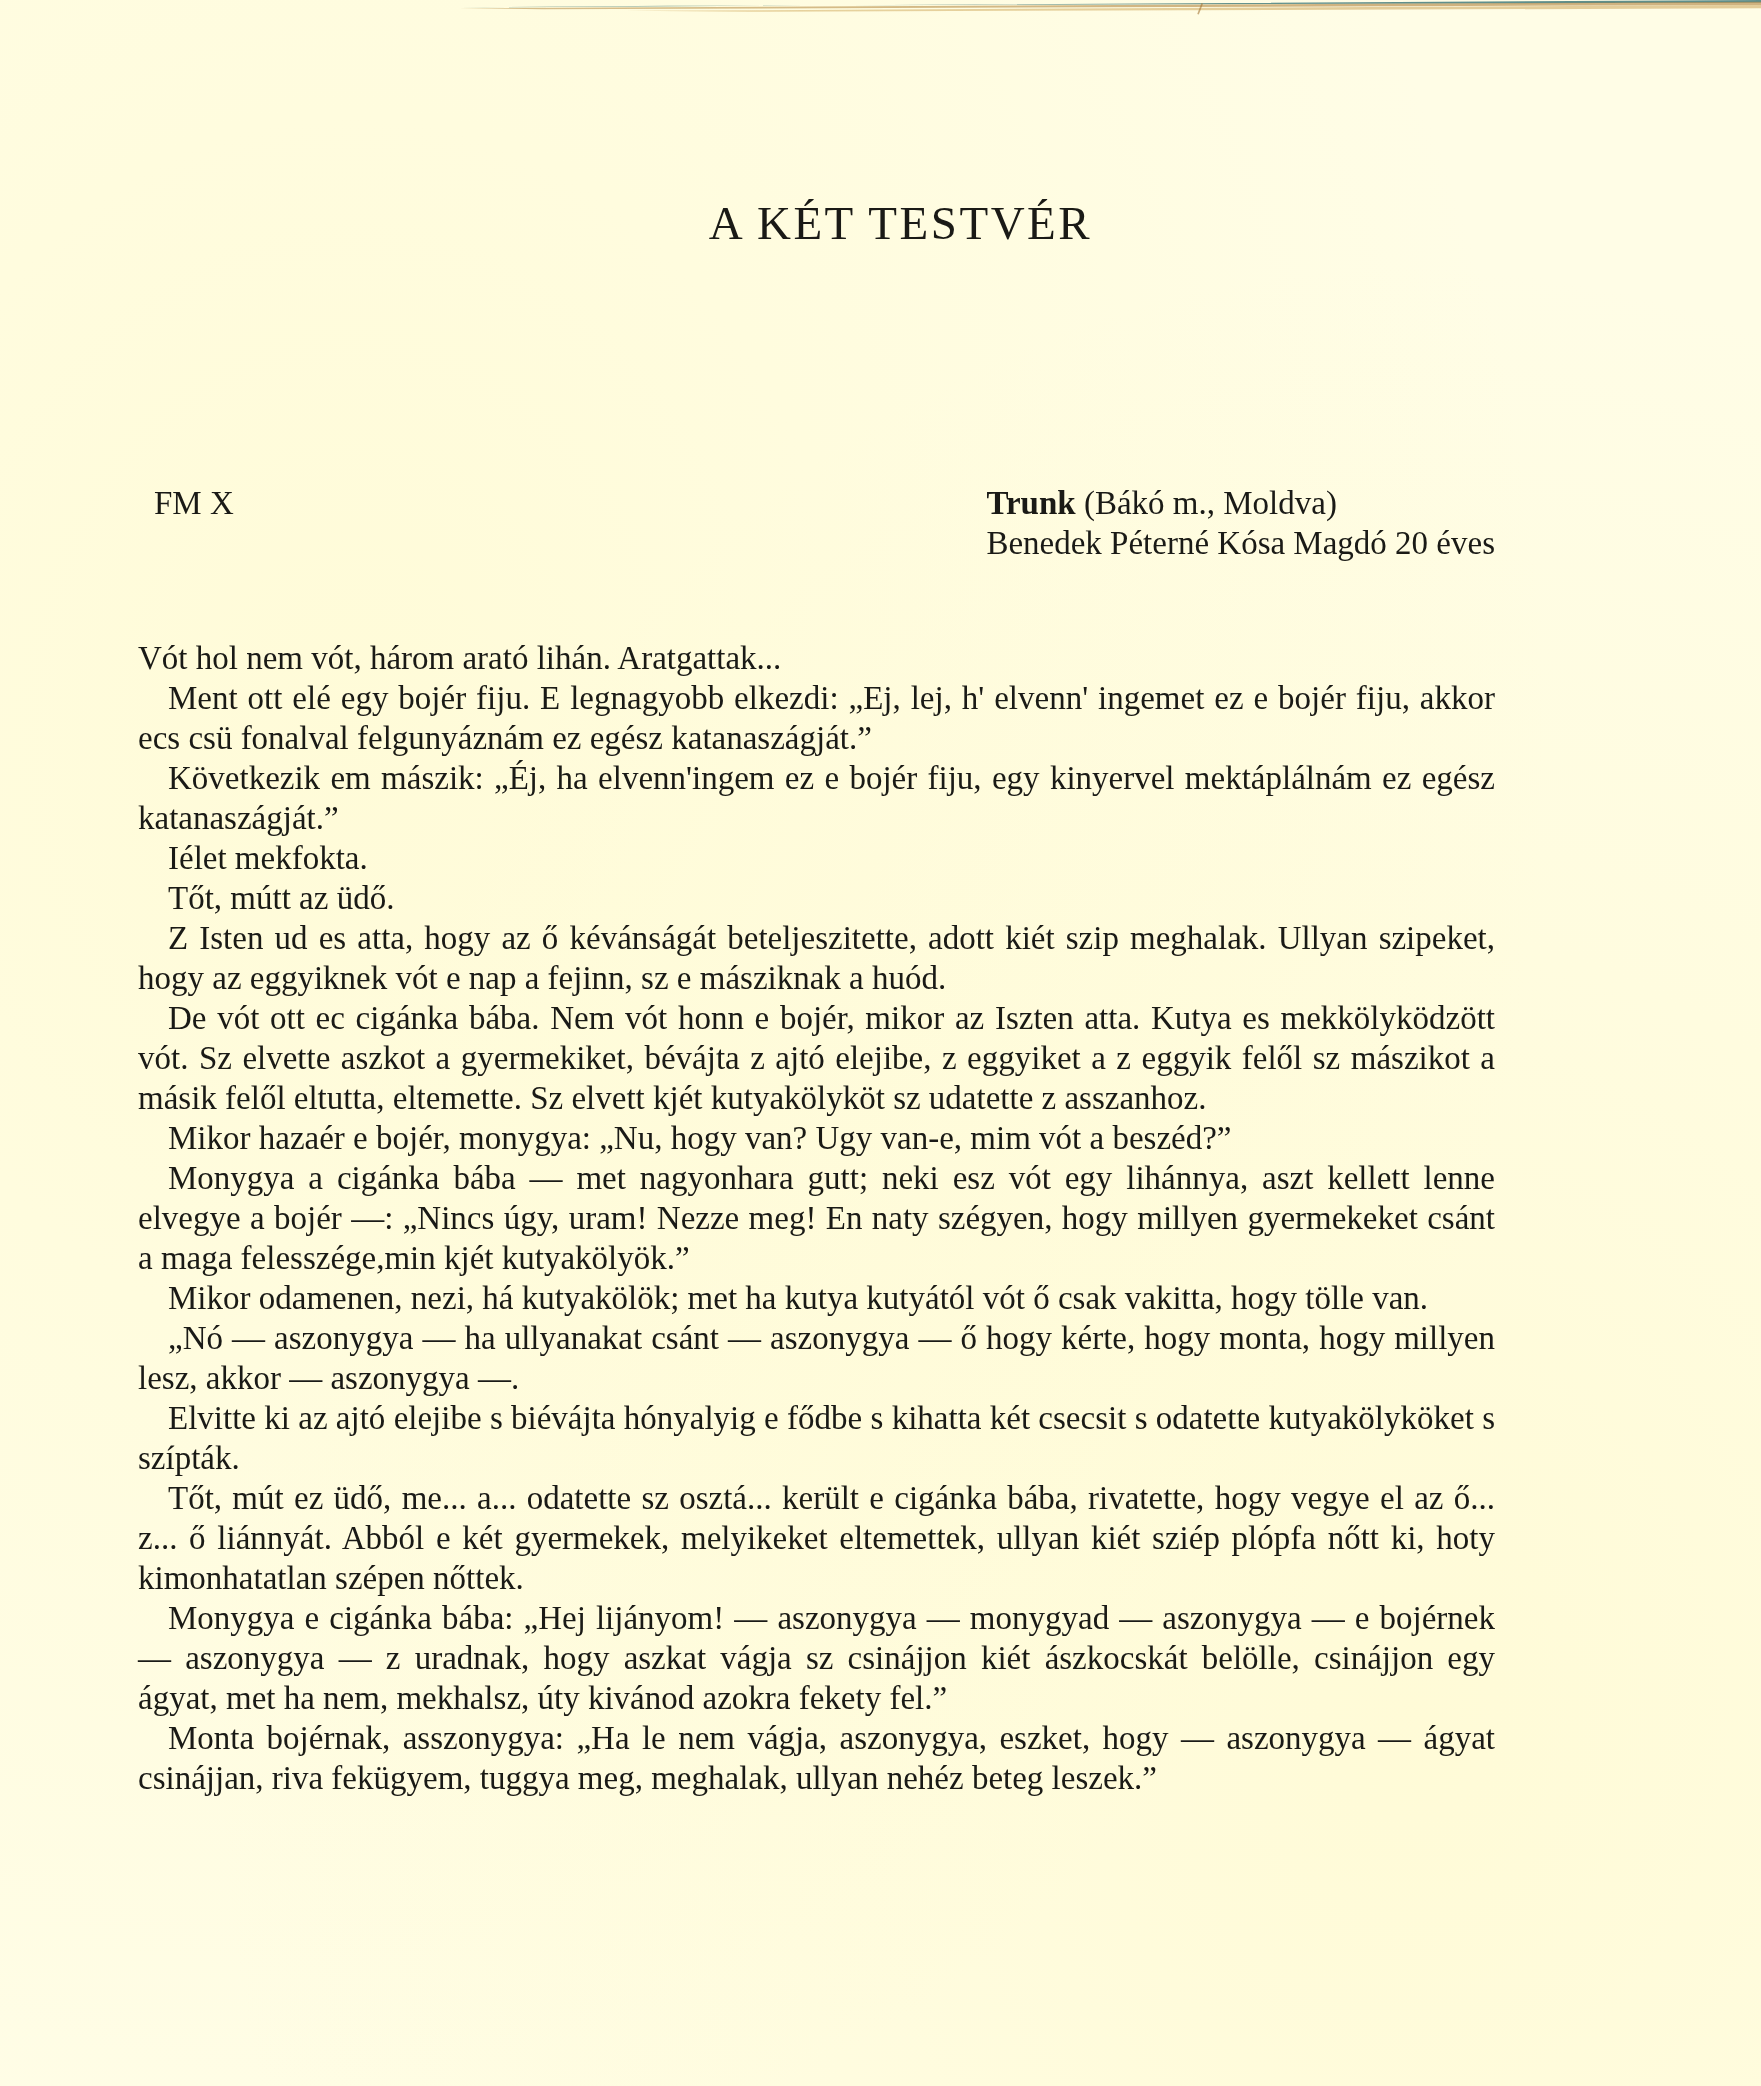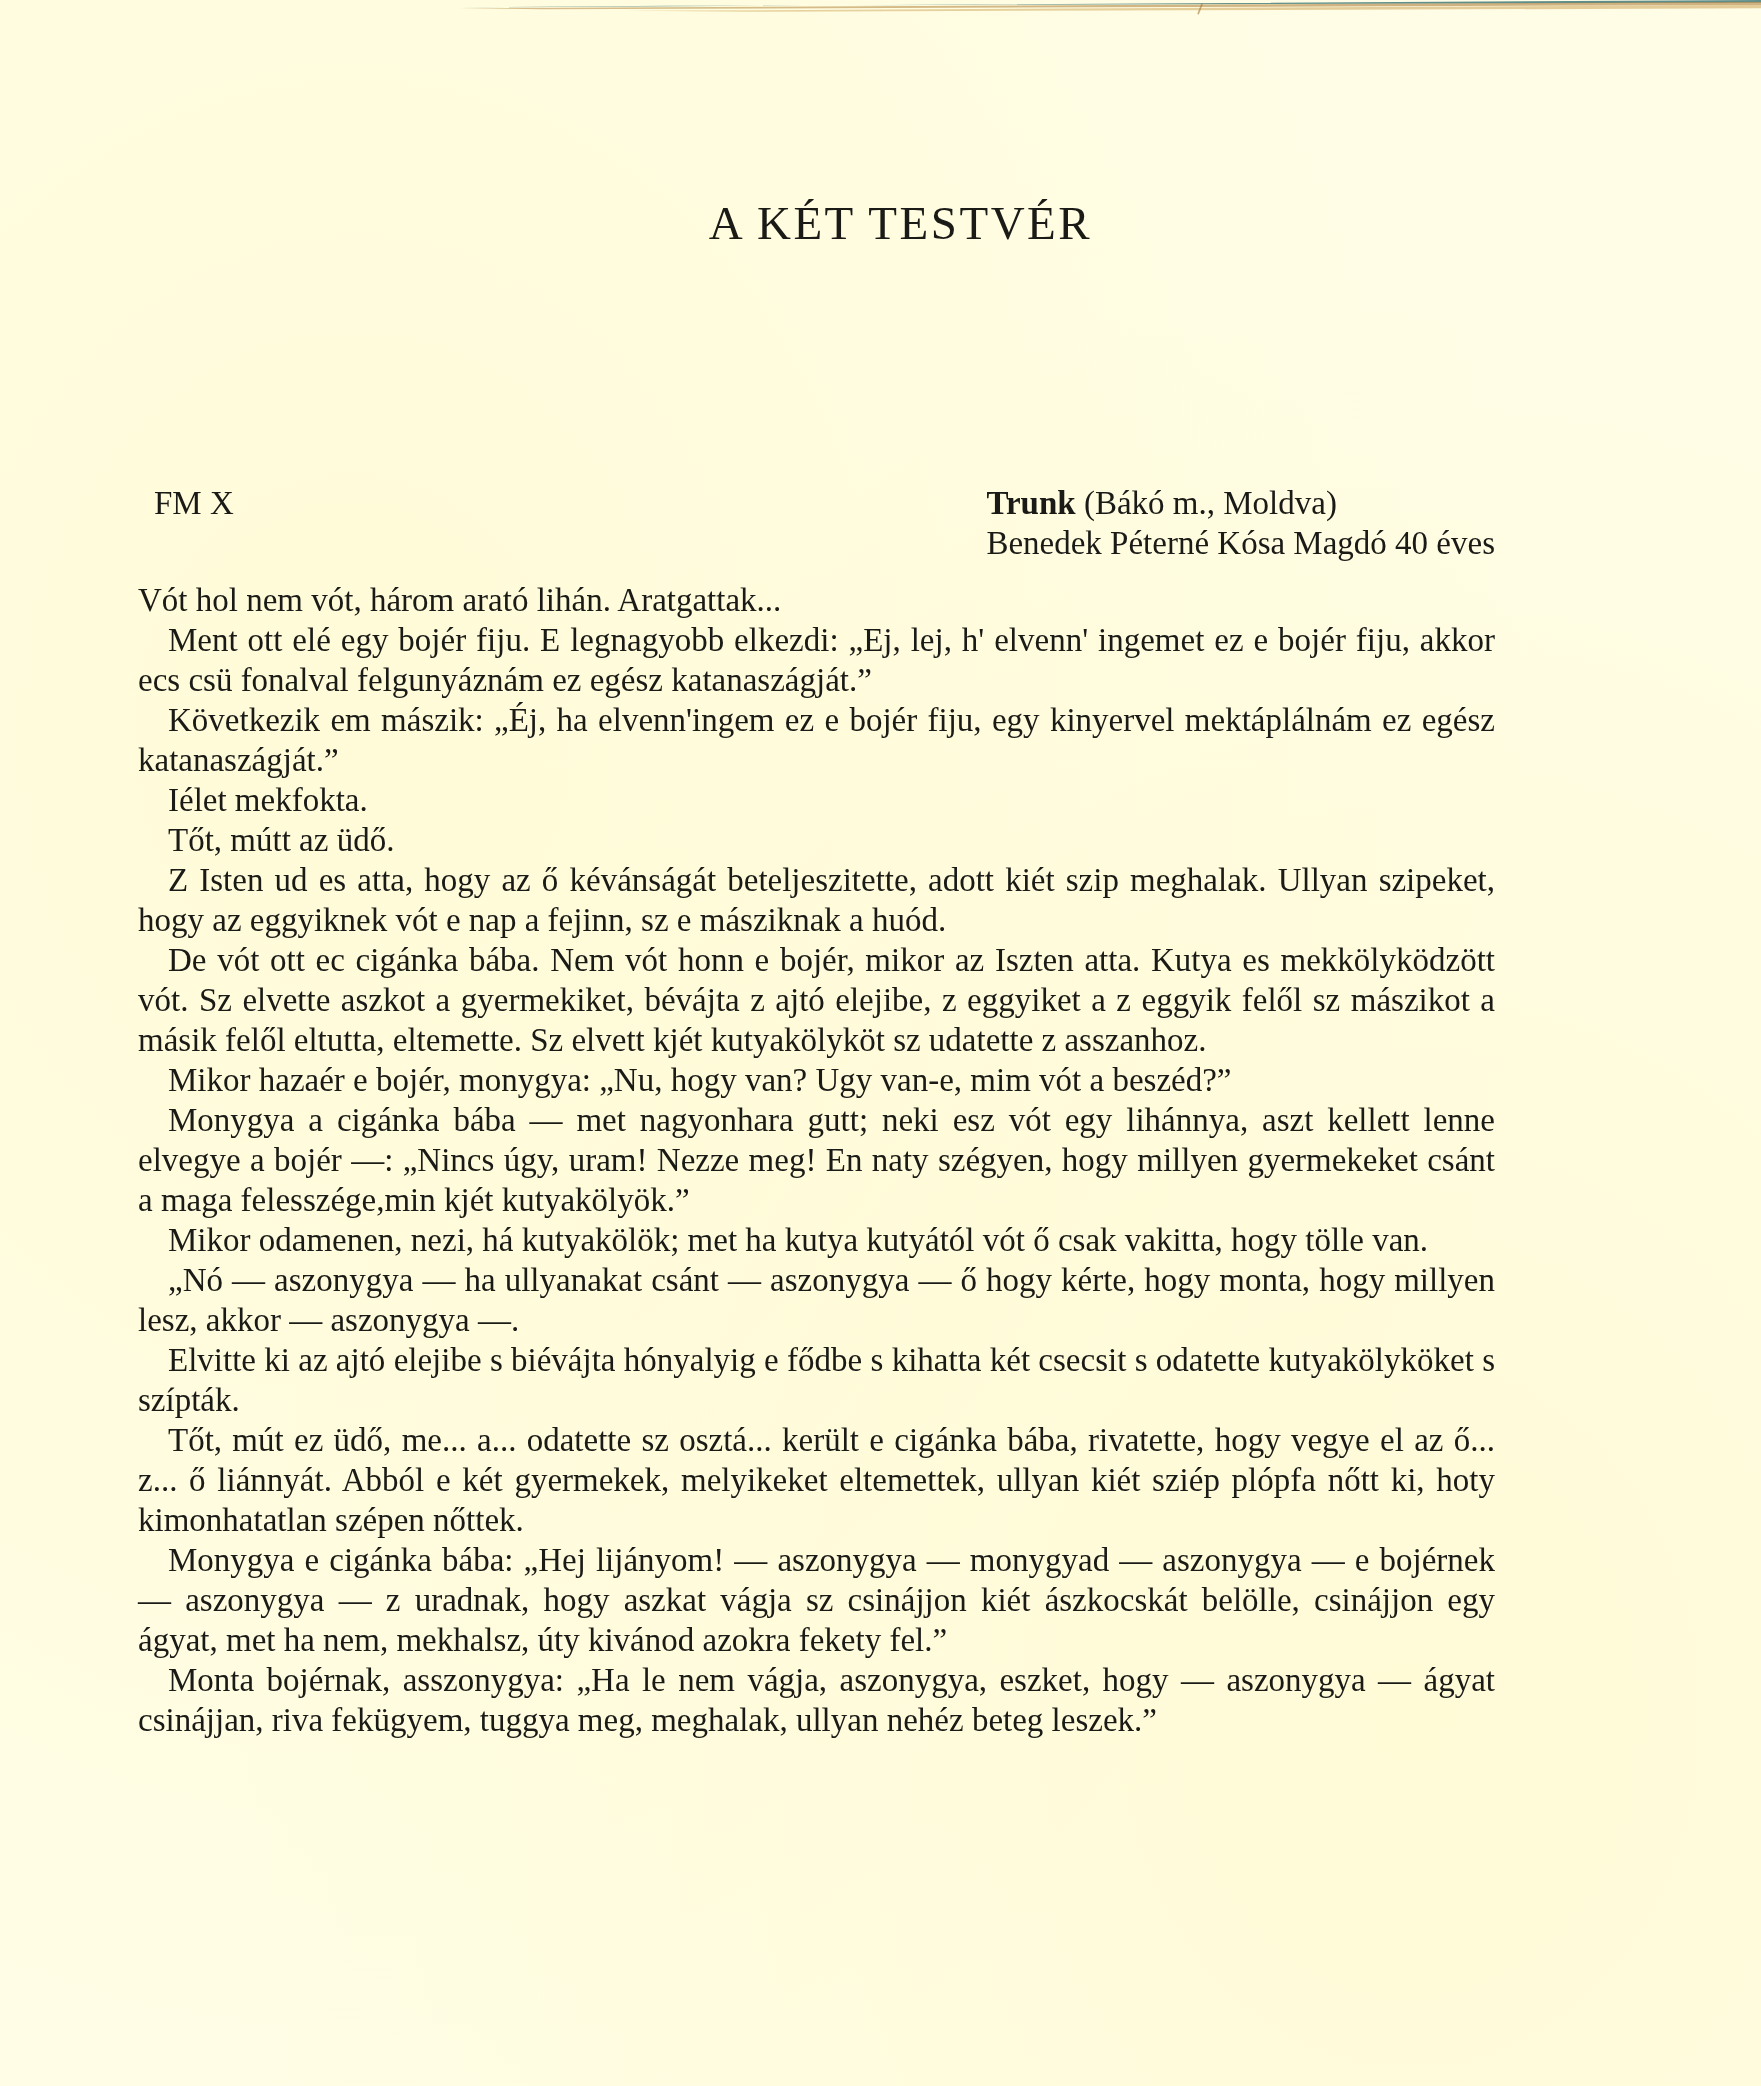--- a/index.html
+++ b/index.html
@@ -54,21 +54,21 @@
     left: 16px; top: 0;
   }
   .source {
     position: absolute;
     right: 0; top: 0;
   }
   .source .place { font-weight: bold; }
   .source .narrator { display: block; }
   .body-text {
     position: absolute;
-    top: 580px;
+    top: 638px;
     left: 138px;
     width: 1357px;
     font-size: 33px;
     line-height: 40px;
     text-align: justify;
   }
   .body-text p {
     margin: 0;
     text-indent: 30px;
   }
@@ -85,21 +85,21 @@
 </svg>
 <div class="paper-texture"></div>
 
 <h1 class="title">A KÉT TESTVÉR</h1>
 
 <div class="header-row">
   <span class="tale-code">FM X</span>
   <div class="source">
     <span class="place">Trunk</span>
     <span>(Bákó m., Moldva)</span>
-    <span class="narrator">Benedek Péterné Kósa Magdó 40 éves</span>
+    <span class="narrator">Benedek Péterné Kósa Magdó 20 éves</span>
   </div>
 </div>
 
 <div class="body-text">
   <p class="no-indent">Vót hol nem vót, három arató lihán. Aratgattak...</p>
   <p>Ment ott elé egy bojér fiju. E legnagyobb elkezdi: „Ej, lej, h' elvenn' ingemet ez e bojér fiju, akkor ecs csü fonalval felgunyáznám ez egész katanaszágját.”</p>
   <p>Következik em mászik: „Éj, ha elvenn'ingem ez e bojér fiju, egy kinyervel mektáplálnám ez egész katanaszágját.”</p>
   <p>Iélet mekfokta.</p>
   <p>Tőt, mútt az üdő.</p>
   <p>Z Isten ud es atta, hogy az ő kévánságát beteljeszitette, adott kiét szip meghalak. Ullyan szipeket, hogy az eggyiknek vót e nap a fejinn, sz e másziknak a huód.</p>

